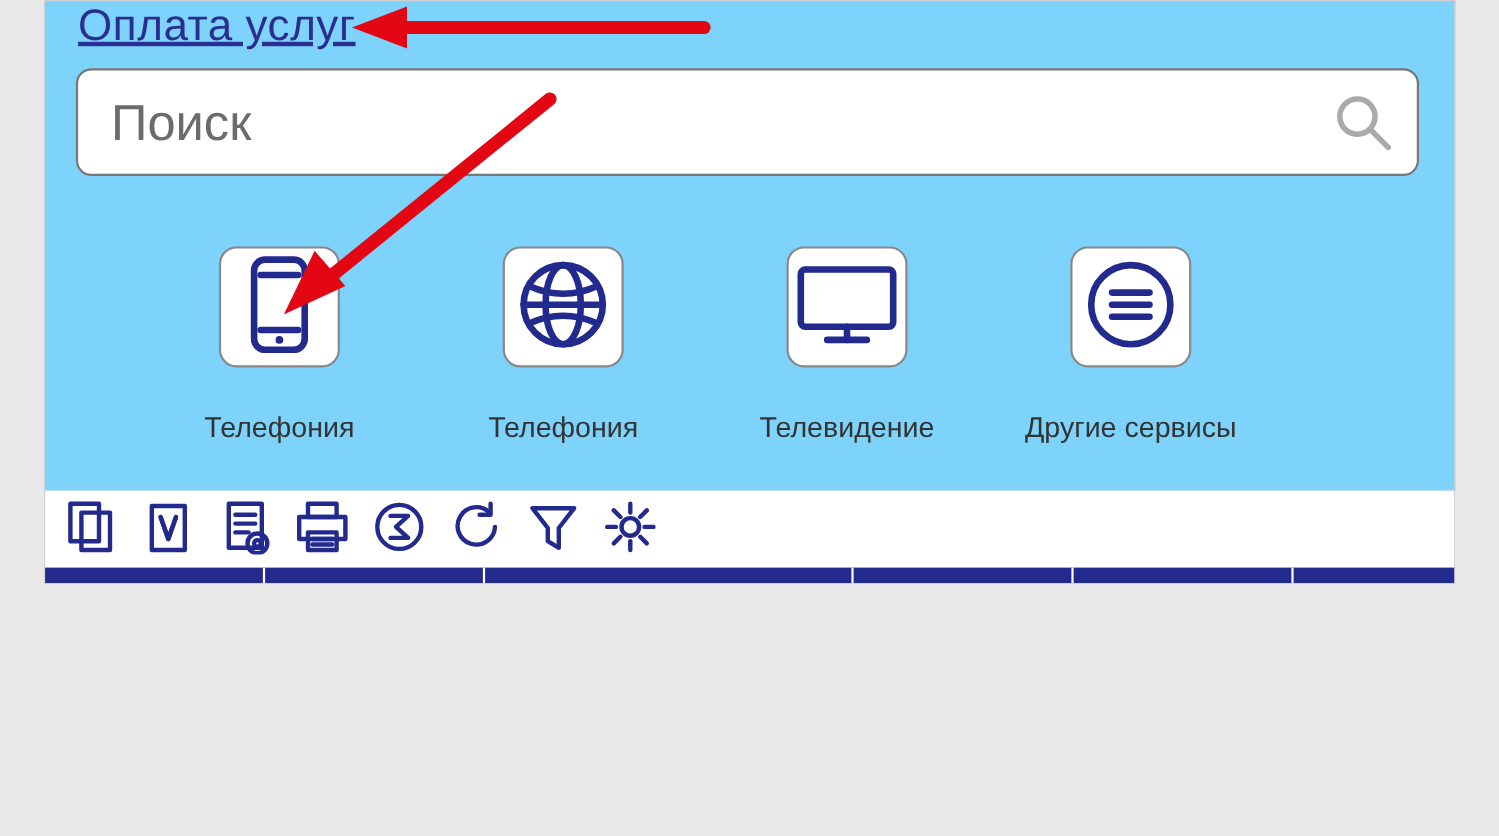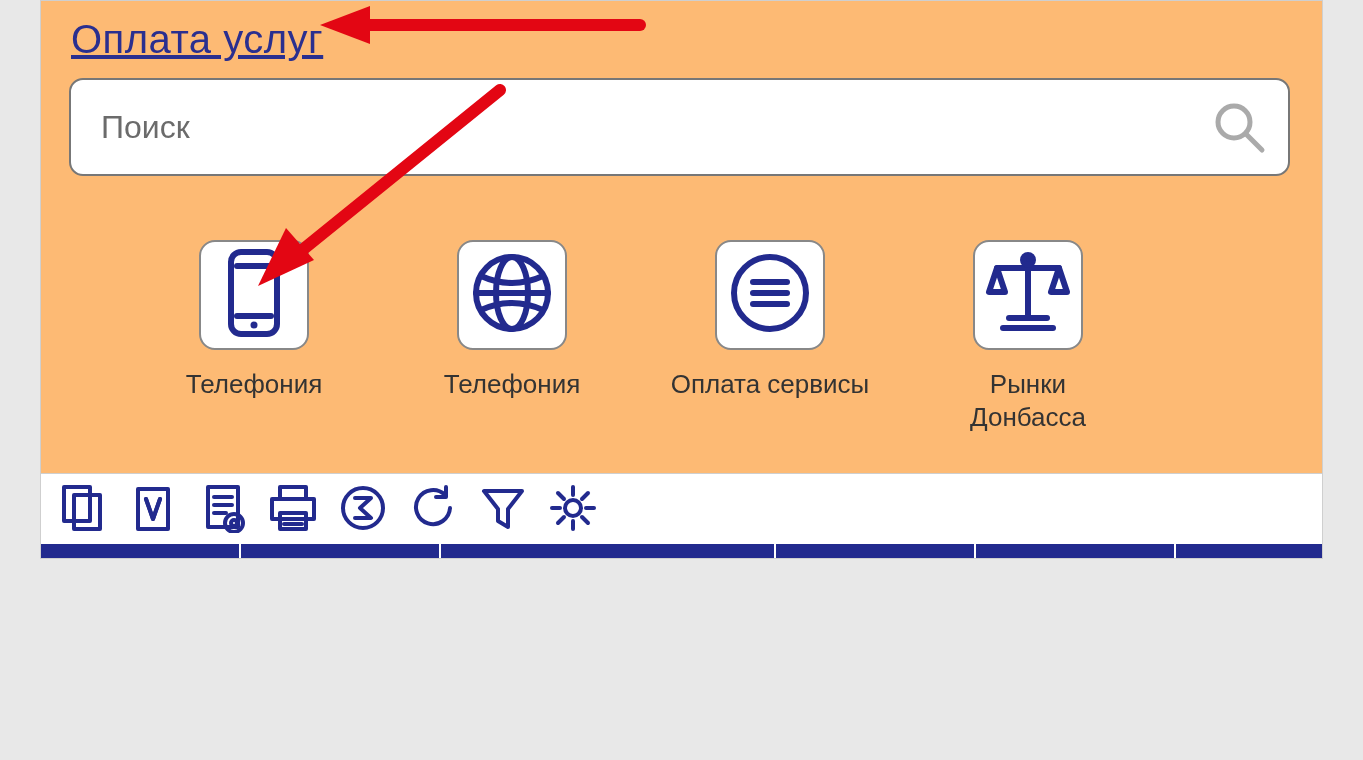--- a/index.html
+++ b/index.html
@@ -5,24 +5,24 @@
   * { box-sizing: border-box; margin: 0; padding: 0; }
   body {
     font-family: "Segoe UI", Arial, sans-serif;
     background: #e8e8e8;
     width: 1363px;
     height: 760px;
     overflow: hidden;
     position: relative;
   }
   .panel {
-    background: #fdba74;
+    background: #7dd3fc;
     border: 1px solid #cfcfcf;
     margin: 0 40px;
-    padding: 16px 0 0 0;
+    padding: 0 0 0 0;
     position: relative;
   }
   .heading-row {
     padding: 0 0 6px 30px;
   }
   .heading {
     font-size: 40px;
     color: #2a2f8f;
     text-decoration: underline;
     font-weight: 400;
@@ -31,21 +31,21 @@
   }
   .search-wrap {
     margin: 10px 32px 24px 28px;
     position: relative;
   }
   .search-input {
     width: 100%;
     height: 98px;
     border: 2px solid #777;
     border-radius: 14px;
-    font-size: 32px;
+    font-size: 46px;
     color: #555;
     padding: 0 90px 0 30px;
     outline: none;
   }
   .search-input::placeholder { color: #6b6b6b; }
   .search-icon {
     position: absolute;
     right: 24px;
     top: 50%;
     transform: translateY(-50%);
@@ -58,20 +58,21 @@
     column-gap: 8px;
     row-gap: 40px;
     padding: 40px 28px 40px 88px;
   }
   .cat {
     display: flex;
     flex-direction: column;
     align-items: center;
     cursor: pointer;
     text-align: center;
+    gap: 20px;
   }
   .cat .tile {
     width: 110px;
     height: 110px;
     border: 2px solid #888;
     border-radius: 16px;
     display: flex;
     align-items: center;
     justify-content: center;
     background: #fff;
@@ -162,53 +163,48 @@
             <ellipse cx="43" cy="43" rx="16" ry="36" class="ink"></ellipse>
             <line x1="7" y1="43" x2="79" y2="43" class="ink"></line>
             <path d="M12 26 Q43 40 74 26" class="ink"></path>
             <path d="M12 60 Q43 46 74 60" class="ink"></path>
           </svg>
         </span>
       </div>
       <div class="label">Телефония</div>
     </div>
 
+    <div class="cat">
+      <div class="tile">
+        <span>
+          <svg width="96" height="80" viewBox="0 0 96 80">
+            <rect x="6" y="8" width="84" height="52" rx="4" class="ink"></rect>
+            <line x1="48" y1="60" x2="48" y2="72" class="ink"></line>
+            <line x1="30" y1="72" x2="66" y2="72" class="ink"></line>
+          </svg>
+        </span>
+      </div>
+      <div class="label">Телевидение</div>
+    </div>
 
 
     <div class="cat">
       <div class="tile">
         <span>
           <svg width="86" height="86" viewBox="0 0 86 86">
             <circle cx="43" cy="43" r="36" class="ink"></circle>
             <line x1="26" y1="32" x2="60" y2="32" class="ink" stroke-width="7"></line>
             <line x1="26" y1="43" x2="60" y2="43" class="ink" stroke-width="7"></line>
             <line x1="26" y1="54" x2="60" y2="54" class="ink" stroke-width="7"></line>
           </svg>
         </span>
       </div>
-      <div class="label">Оплата сервисы</div>
-    </div>
-
-    <div class="cat">
-      <div class="tile">
-        <span>
-          <svg width="90" height="90" viewBox="0 0 90 90">
-            <line x1="45" y1="10" x2="45" y2="70" class="ink"></line>
-            <line x1="14" y1="20" x2="76" y2="20" class="ink"></line>
-            <circle cx="45" cy="12" r="5" class="ink"></circle>
-            <path d="M14 20 L6 44 L22 44 Z" class="ink"></path>
-            <path d="M76 20 L68 44 L84 44 Z" class="ink"></path>
-            <line x1="26" y1="70" x2="64" y2="70" class="ink"></line>
-            <line x1="20" y1="80" x2="70" y2="80" class="ink"></line>
-          </svg>
-        </span>
-      </div>
-      <div class="label">Рынки
-Донбасса</div>
-    </div>
+      <div class="label">Другие сервисы</div>
+    </div>
+
 
   </div>
 </div>
 
 <div class="toolbar-wrap">
   <div class="toolbar">
     <div class="tb-btn">
       <span>
         <svg width="50" height="50" viewBox="0 0 50 50">
           <rect x="6" y="4" width="26" height="34" class="ink"></rect>

